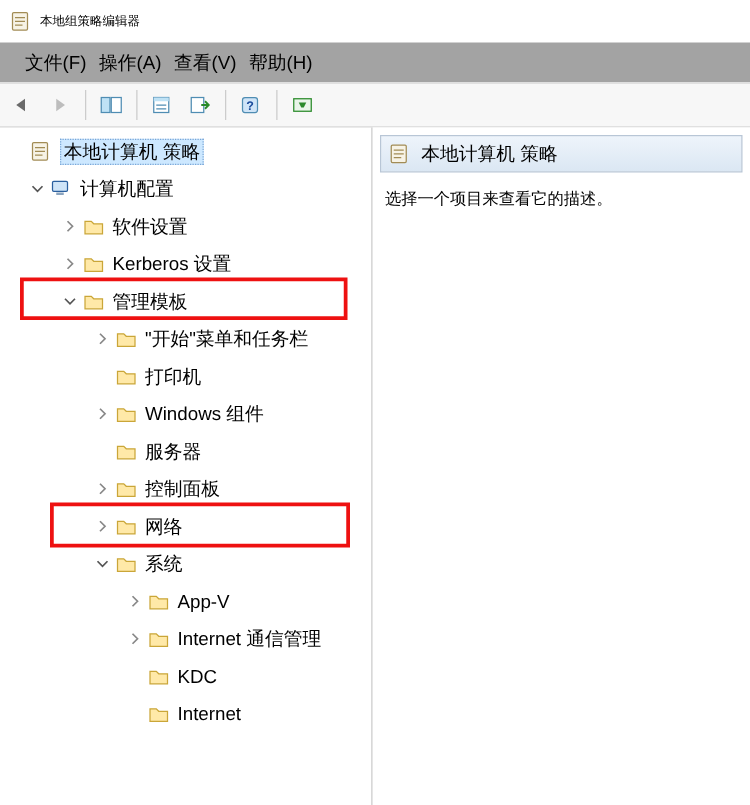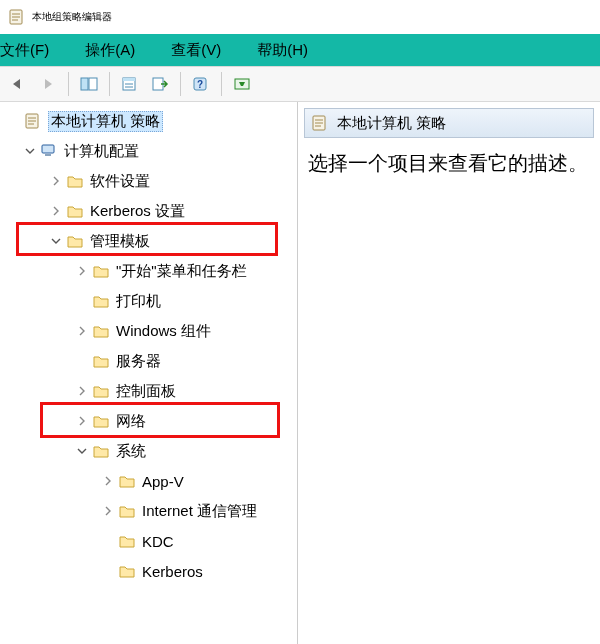--- a/index.html
+++ b/index.html
@@ -2,21 +2,21 @@
 <html><head>
   <meta charset="utf-8">
   <style>
     * { box-sizing: border-box; font-family: "Microsoft YaHei", "Segoe UI", sans-serif; }
     body { margin: 0; width: 600px; height: 644px; background: #fff; color: #000; font-size: 14px; overflow: hidden; }
 
     .titlebar { display: flex; align-items: center; height: 34px; padding: 0 8px; gap: 6px; background: #fff; }
     .titlebar .app-icon svg { display: block; }
     .titlebar .title { font-size: 10px; }
 
-    .menubar { display: flex; align-items: center; height: 32px; padding: 0 0; gap: 36px; font-size: 15px; background: #14b8a6; }
+    .menubar { display: flex; align-items: center; height: 32px; padding: 0 20px; gap: 10px; font-size: 15px; background: #a3a3a3; }
     .menubar .menu-item { cursor: default; }
 
     .toolbar { display: flex; align-items: center; height: 36px; padding: 0 4px; gap: 2px; border-top: 1px solid #d9d9d9; border-bottom: 1px solid #d9d9d9; background: #f7f7f7; }
     .toolbar .tbtn { width: 28px; height: 28px; display: flex; align-items: center; justify-content: center; border: 1px solid transparent; background: #f7f7f7; }
     .toolbar .vsep { width: 1px; height: 24px; background: #ccc; margin: 0 4px; }
 
     .workspace { display: flex; height: calc(644px - 34px - 32px - 36px); }
     .left { width: 298px; border-right: 1px solid #ccc; position: relative; overflow: hidden; }
     .right { flex: 1; background: #fff; overflow: hidden; }
 
@@ -29,21 +29,21 @@
     .depth-0 { padding-left: 2px; }
     .depth-1 { padding-left: 18px; }
     .depth-2 { padding-left: 44px; }
     .depth-3 { padding-left: 70px; }
     .depth-4 { padding-left: 96px; }
 
     .hl { position: absolute; border: 3px solid #e11; pointer-events: none; }
 
     .right-header { height: 30px; border: 1px solid #b8c6d6; margin: 6px 6px 6px 6px; background: linear-gradient(#eef4fb,#dbe7f3); display: flex; align-items: center; padding: 0 6px; gap: 8px; overflow: hidden; }
     .right-header .label { font-size: 15px; }
-    .right-body { padding: 6px 10px; font-size: 20px; }
+    .right-body { padding: 6px 10px; font-size: 13px; }
 
     svg { display: block; }
   </style>
 </head>
 <body>
 
 <div class="titlebar">
   <span class="app-icon">
     <svg width="18" height="18" viewBox="0 0 18 18">
       <rect x="2" y="2" width="12" height="14" rx="1" fill="#f7f3e6" stroke="#a28c55"></rect>
@@ -320,21 +320,21 @@
         <span class="label">KDC</span>
       </div>
 
       <div class="row depth-4">
         <span class="expander"></span>
         <span class="icon">
           <svg width="18" height="16" viewBox="0 0 18 16">
               <path d="M2 4 L7 4 L9 6 L16 6 L16 14 L2 14 Z" fill="#ffe9a8" stroke="#caa638"></path>
             </svg>
         </span>
-        <span class="label">Kerberos</span>
+        <span class="label">Internet</span>
       </div>
 
     </div>
   </div>
 
   <div class="right">
     <div class="right-header">
       <span>
         <svg width="18" height="18" viewBox="0 0 18 18">
             <rect x="2" y="2" width="12" height="14" rx="1" fill="#f7f3e6" stroke="#a28c55"></rect>

